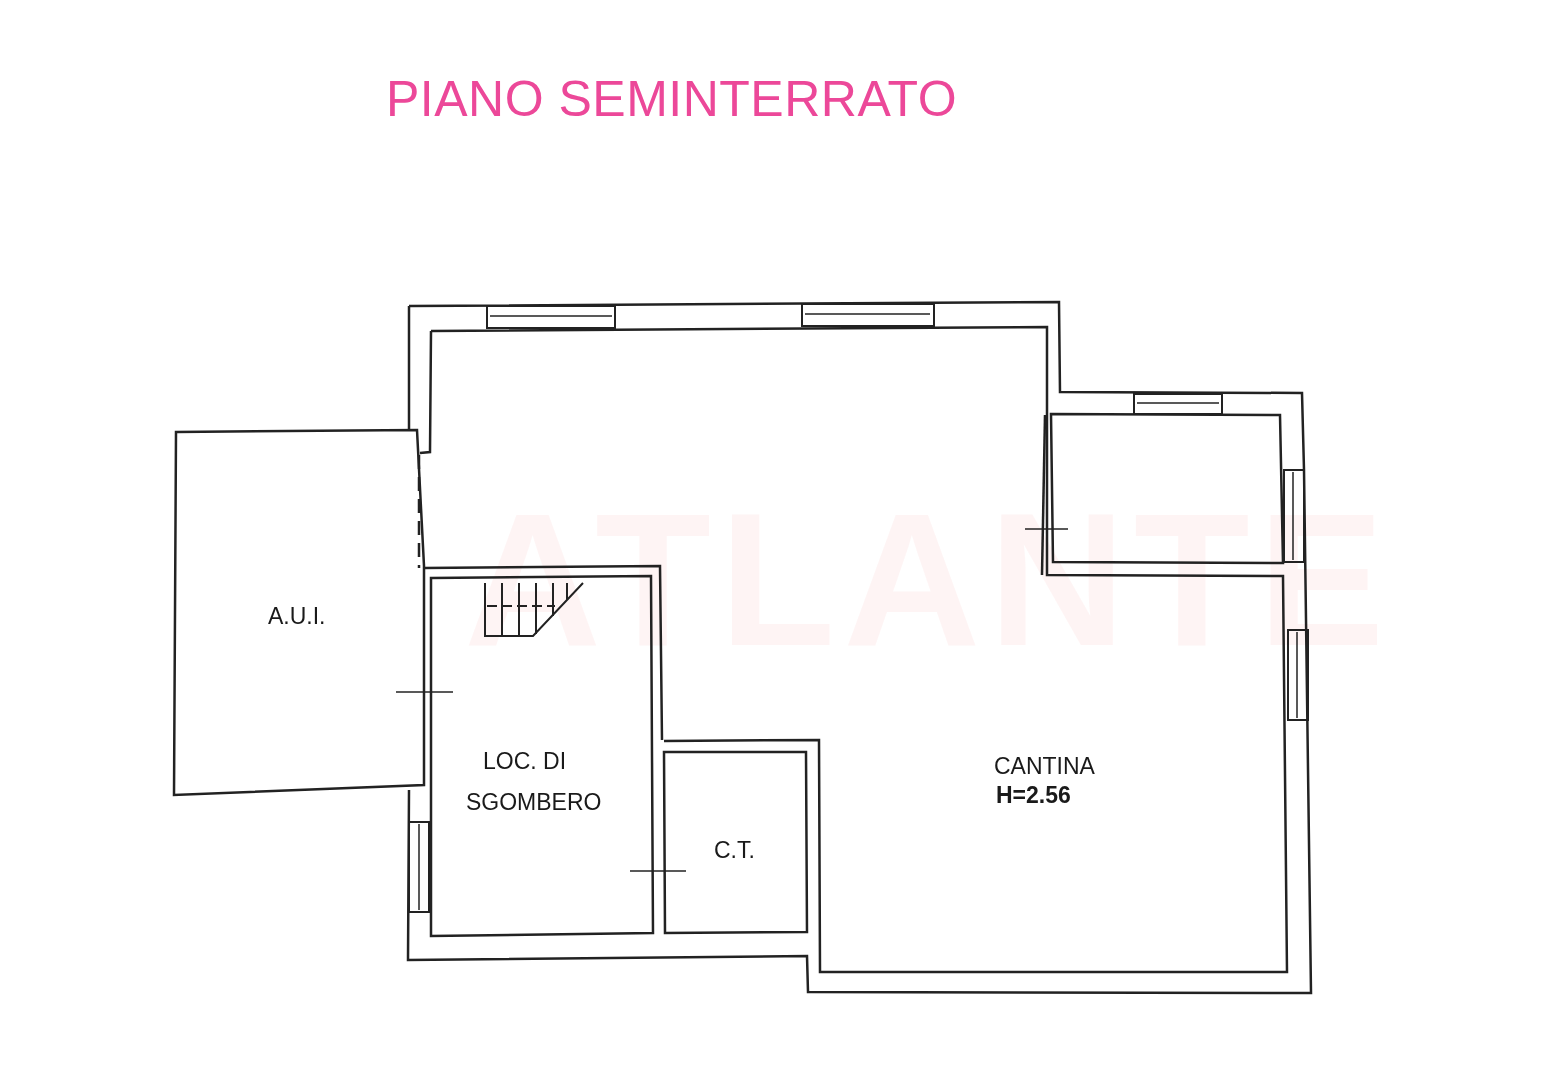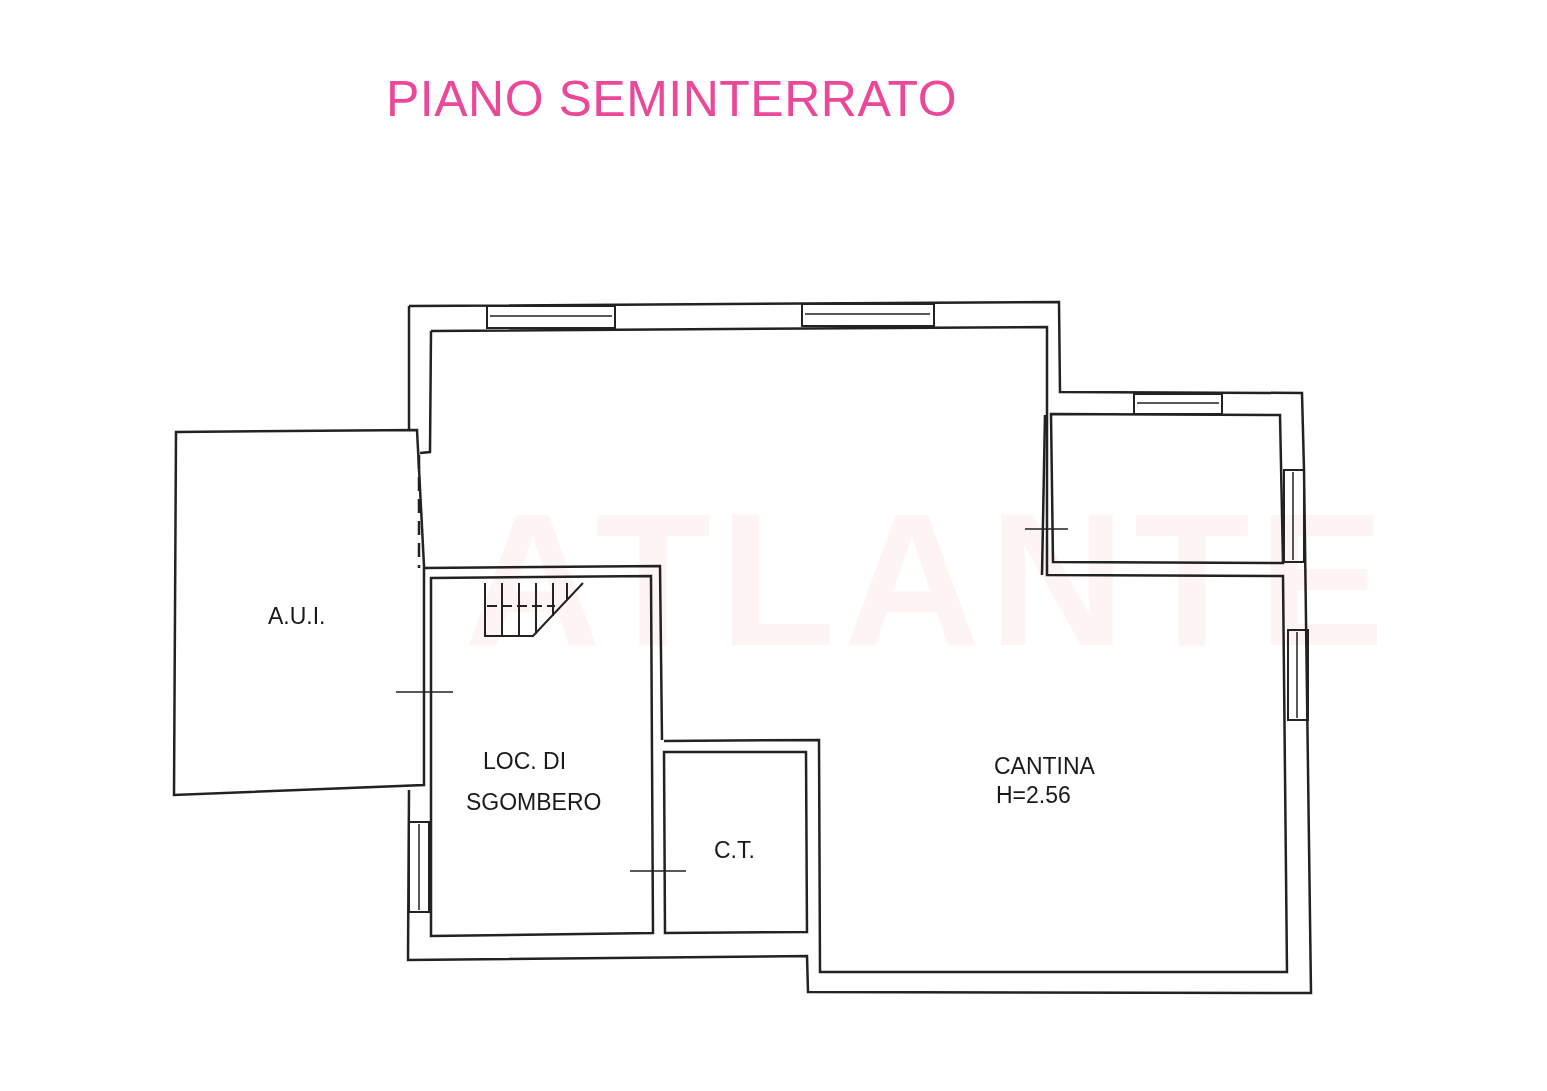--- a/index.html
+++ b/index.html
@@ -61,13 +61,13 @@
 
   <path d="M664,752 L806,752 L807,932 L665,933 Z"></path>
   <line x1="630" y1="871" x2="686" y2="871" stroke-width="1.5"></line>
 </svg>
 
 <div class="lbl" style="left:268px; top:603px;">A.U.I.</div>
 <div class="lbl" style="left:483px; top:748px;">LOC. DI</div>
 <div class="lbl" style="left:466px; top:789px;">SGOMBERO</div>
 <div class="lbl" style="left:714px; top:837px;">C.T.</div>
 <div class="lbl" style="left:994px; top:729px;margin-top:24px;">CANTINA</div>
-<div class="lbl" style="left:996px; top:782px;">H=2.56</div>
+<div class="lbl" style="left:996px; top:782px;font-weight:bold;">H=2.56</div>
 
 </body></html>

